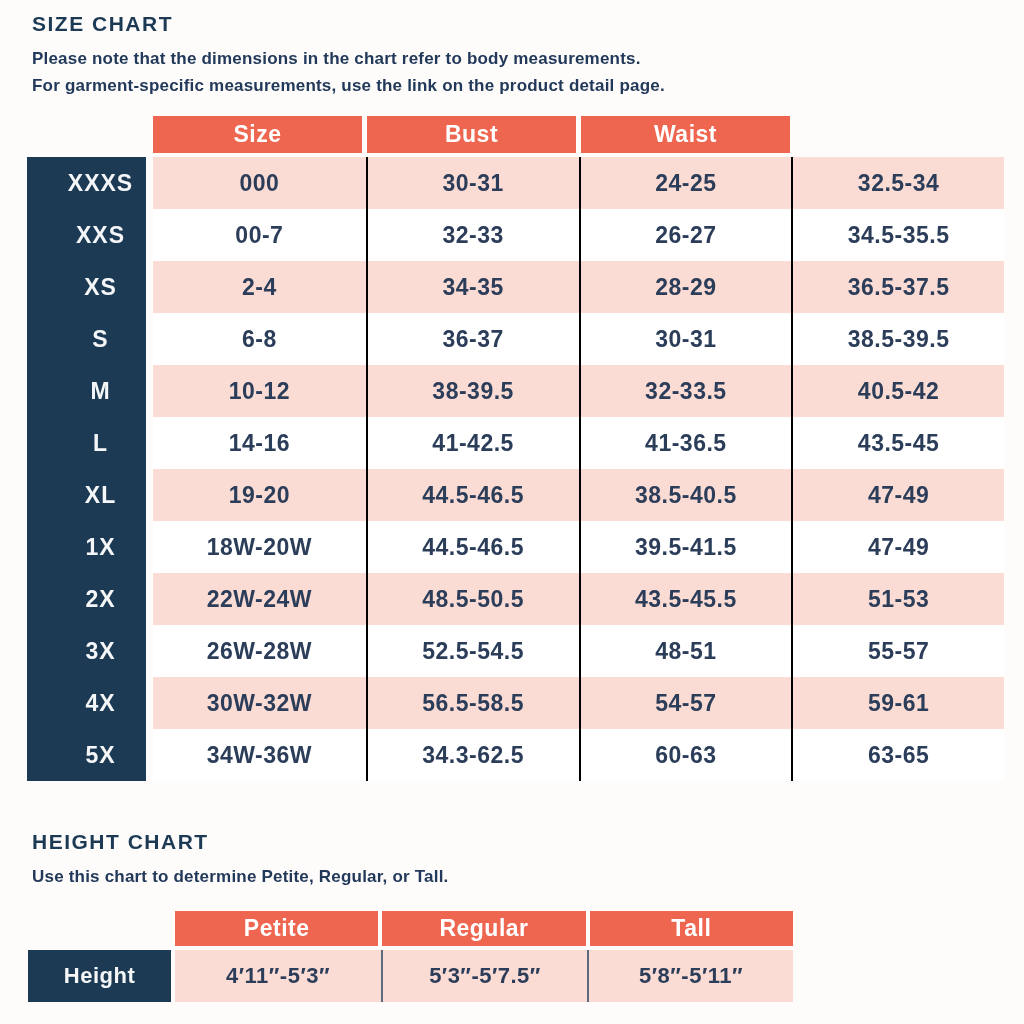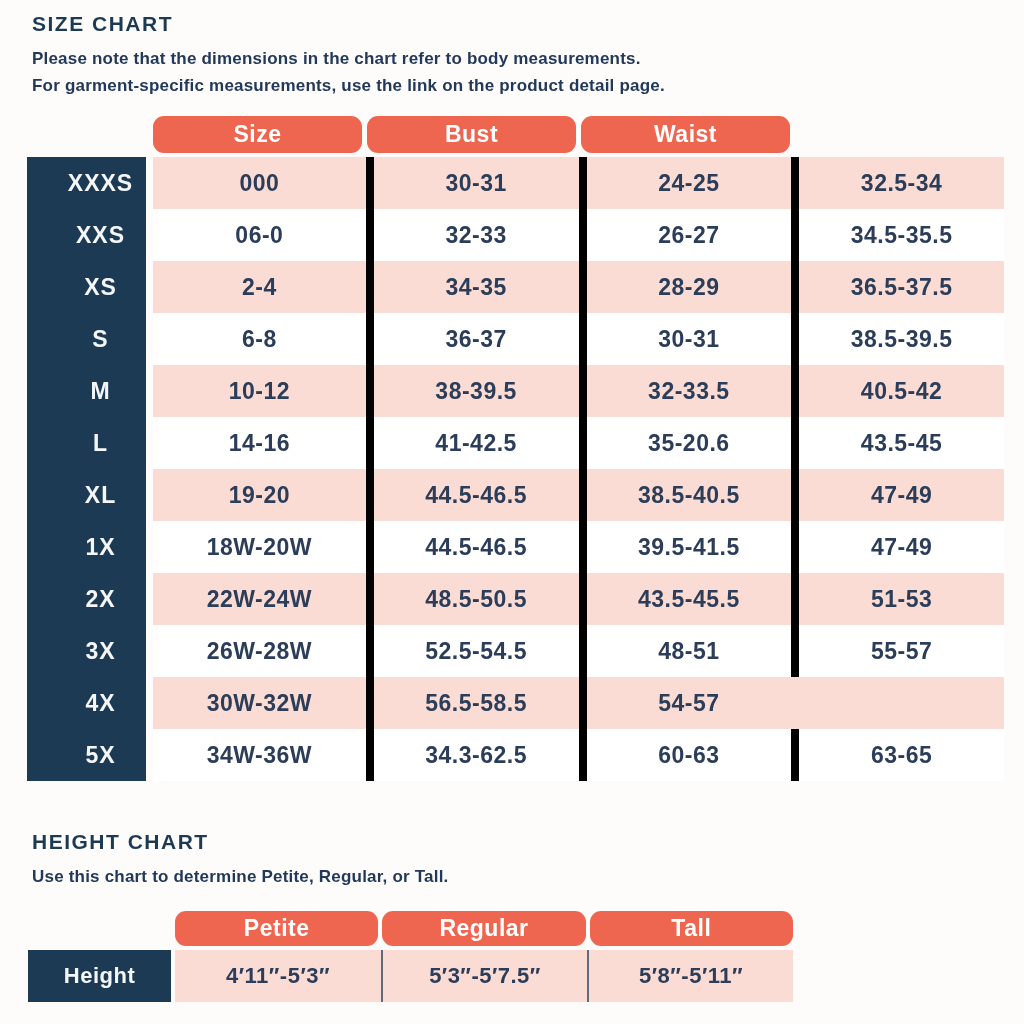--- a/index.html
+++ b/index.html
@@ -65,39 +65,38 @@
   .header-row.cols3 { grid-template-columns: repeat(3, 1fr); column-gap: 4px; height: 35px; }
   .header-cell {
     background: #ef6650;
     color: #ffffff;
     font-size: 23px;
     font-weight: 700;
     letter-spacing: 0.5px;
     display: flex;
     align-items: center;
     justify-content: center;
-    border-radius: 11px;
   }
   .body-rows { display: flex; flex-direction: column; }
   .body-row {
     display: grid;
     grid-template-columns: repeat(4, 1fr);
     height: 52px;
     background: #ffffff;
   }
   .body-row:nth-child(odd) { background: #fbdcd5; }
   .body-cell {
     display: flex;
     align-items: center;
     justify-content: center;
     font-size: 23px;
     font-weight: 600;
     letter-spacing: 0.5px;
     color: #2b3d59;
-    border-left: 8px solid #000000;
+    border-left: 2px solid #000000;
   }
   .body-cell:first-child { border-left: none; }
 
   
   .height-section-title { margin-top: 49px; }
   .height-table {
     display: flex;
     margin: 21px 0 0 28px;
   }
   .height-label {
@@ -166,21 +165,21 @@
       </div>
 
       <div class="body-rows">
         <div class="body-row">
           <div class="body-cell">000</div>
           <div class="body-cell">30-31</div>
           <div class="body-cell">24-25</div>
           <div class="body-cell">32.5-34</div>
         </div>
         <div class="body-row">
-          <div class="body-cell">06-0</div>
+          <div class="body-cell">00-7</div>
           <div class="body-cell">32-33</div>
           <div class="body-cell">26-27</div>
           <div class="body-cell">34.5-35.5</div>
         </div>
         <div class="body-row">
           <div class="body-cell">2-4</div>
           <div class="body-cell">34-35</div>
           <div class="body-cell">28-29</div>
           <div class="body-cell">36.5-37.5</div>
         </div>
@@ -192,21 +191,21 @@
         </div>
         <div class="body-row">
           <div class="body-cell">10-12</div>
           <div class="body-cell">38-39.5</div>
           <div class="body-cell">32-33.5</div>
           <div class="body-cell">40.5-42</div>
         </div>
         <div class="body-row">
           <div class="body-cell">14-16</div>
           <div class="body-cell">41-42.5</div>
-          <div class="body-cell">35-20.6</div>
+          <div class="body-cell">41-36.5</div>
           <div class="body-cell">43.5-45</div>
         </div>
         <div class="body-row">
           <div class="body-cell">19-20</div>
           <div class="body-cell">44.5-46.5</div>
           <div class="body-cell">38.5-40.5</div>
           <div class="body-cell">47-49</div>
         </div>
         <div class="body-row">
           <div class="body-cell">18W-20W</div>
@@ -223,20 +222,21 @@
         <div class="body-row">
           <div class="body-cell">26W-28W</div>
           <div class="body-cell">52.5-54.5</div>
           <div class="body-cell">48-51</div>
           <div class="body-cell">55-57</div>
         </div>
         <div class="body-row">
           <div class="body-cell">30W-32W</div>
           <div class="body-cell">56.5-58.5</div>
           <div class="body-cell">54-57</div>
+          <div class="body-cell">59-61</div>
         </div>
         <div class="body-row">
           <div class="body-cell">34W-36W</div>
           <div class="body-cell">34.3-62.5</div>
           <div class="body-cell">60-63</div>
           <div class="body-cell">63-65</div>
         </div>
       </div>
     </div>
   </div>

